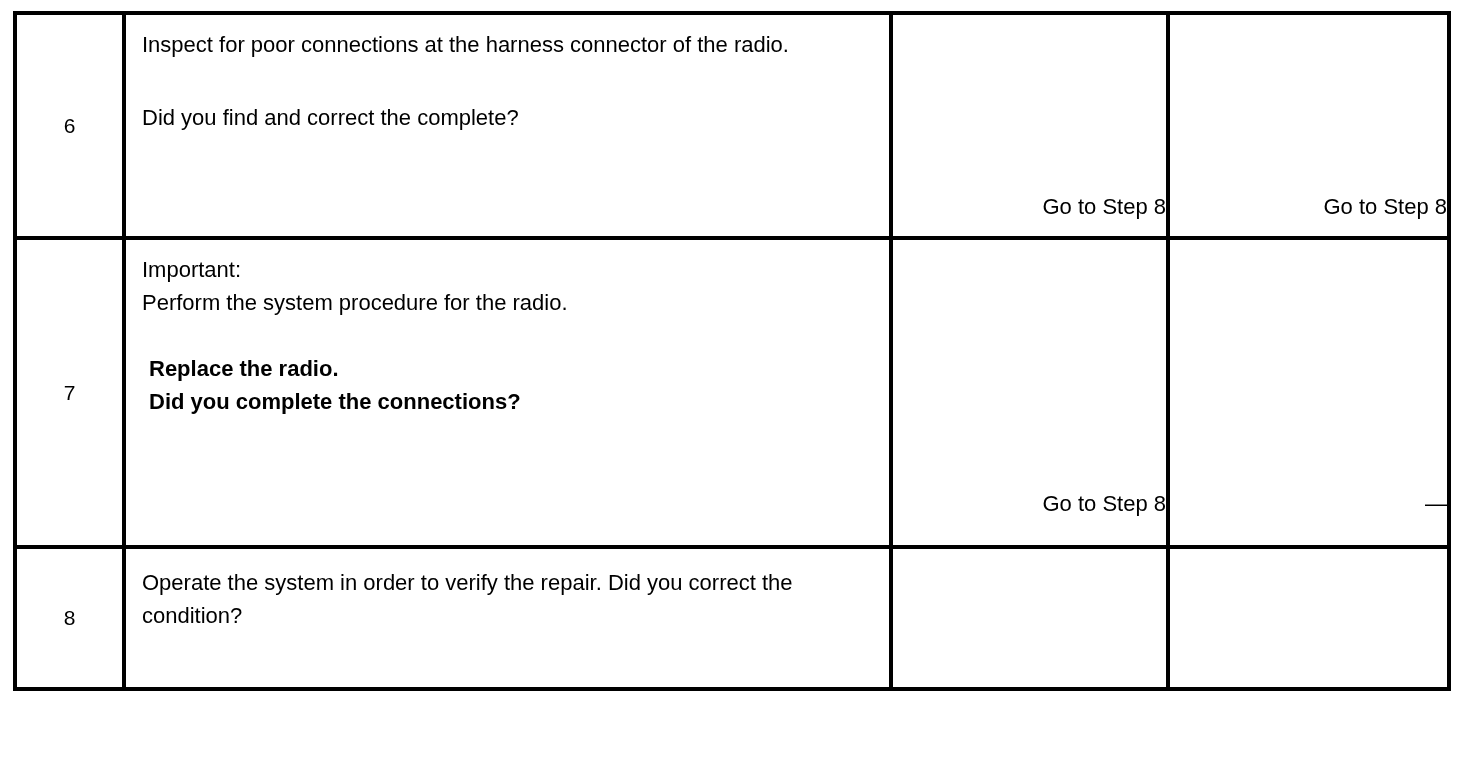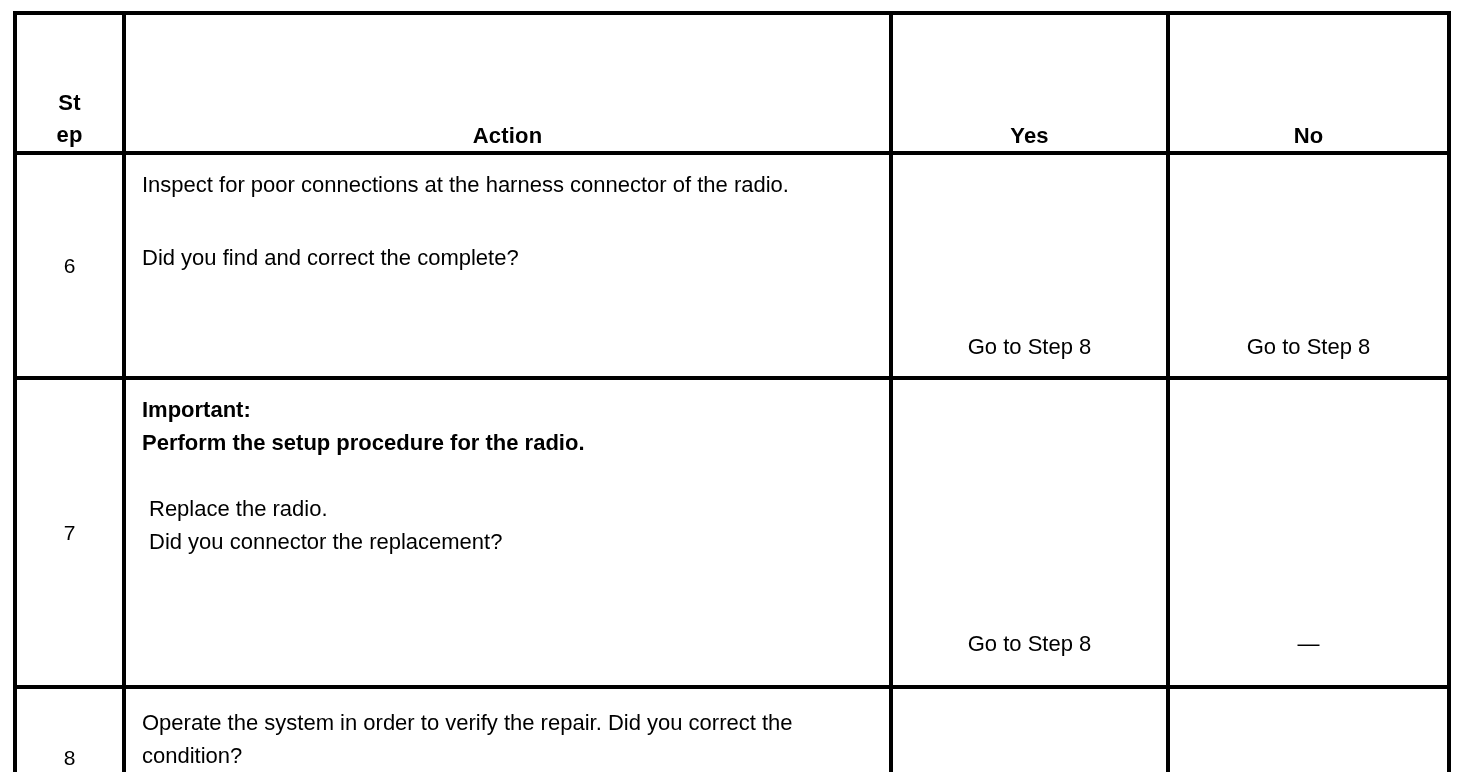--- a/index.html
+++ b/index.html
@@ -72,42 +72,42 @@
     vertical-align: middle;
     font-size: 21px;
   }
   tr.body-row td.action-cell {
     padding: 14px 16px 10px 16px;
     font-size: 22px;
     line-height: 1.48;
     vertical-align: top;
   }
   tr.body-row td.ans-cell {
-    text-align: center;
+    text-align: right;
     font-size: 22px;
     vertical-align: bottom;
     padding-bottom: 10px;
   }
 
   
   tr.row-6 td { height: 197px; }
   tr.row-7 td { height: 277px; }
   tr.row-8 td { height: 110px; }
 
   tr.row-6 td.ans-cell { padding-bottom: 16px; }
   tr.row-7 td.ans-cell { padding-bottom: 28px; }
   tr.row-8 td.ans-cell { padding-bottom: 16px; vertical-align: bottom; }
 
   tr.row-8 td.action-cell { padding-top: 18px; }
   tr.row-8 td.step-cell { vertical-align: middle; }
 
   
   .txt-line    { display: block; }
-  .txt-bold    { display: block; font-weight: bold; }
-  .txt-indent  { display: block; padding-left: 7px; }
+  .txt-bold    { display: block; font-weight: normal; }
+  .txt-indent  { display: block; padding-left: 7px; font-weight: bold; }
   .txt-gap-lg  { display: block; height: 40px; }
   .txt-gap-md  { display: block; height: 34px; }
 
   .dash {
     font-size: 22px;
     letter-spacing: 0;
   }
 </style>
 </head>
 <body>
@@ -116,35 +116,20 @@
 
   <table class="diag-table">
     <colgroup>
       <col class="c-step">
       <col class="c-action">
       <col class="c-yes">
       <col class="c-no">
     </colgroup>
     <tbody>
 
-      <tr class="header-row">
-        <td class="hdr-step">
-          <span class="hdr-inner">St
-ep</span>
-        </td>
-        <td class="hdr-action">
-          <span class="hdr-inner">Action</span>
-        </td>
-        <td class="hdr-yes">
-          <span class="hdr-inner">Yes</span>
-        </td>
-        <td class="hdr-no">
-          <span class="hdr-inner">No</span>
-        </td>
-      </tr>
 
       <tr class="body-row row-6">
         <td class="step-cell">
           <span>6</span>
         </td>
         <td class="action-cell">
           <span class="txt-line">Inspect for poor connections at the harness connector of the radio.</span>
           <span class="txt-gap-lg"></span>
           <span class="txt-line">Did you find and correct the complete?</span>
         </td>
@@ -155,24 +140,24 @@
           <span>Go to Step 8</span>
         </td>
       </tr>
 
       <tr class="body-row row-7">
         <td class="step-cell">
           <span>7</span>
         </td>
         <td class="action-cell">
           <span class="txt-bold">Important:</span>
-          <span class="txt-bold">Perform the setup procedure for the radio.</span>
+          <span class="txt-bold">Perform the system procedure for the radio.</span>
           <span class="txt-gap-md"></span>
           <span class="txt-indent">Replace the radio.</span>
-          <span class="txt-indent">Did you connector the replacement?</span>
+          <span class="txt-indent">Did you complete the connections?</span>
         </td>
         <td class="ans-cell">
           <span>Go to Step 8</span>
         </td>
         <td class="ans-cell">
           <span class="dash">—</span>
         </td>
       </tr>
 
       <tr class="body-row row-8">

